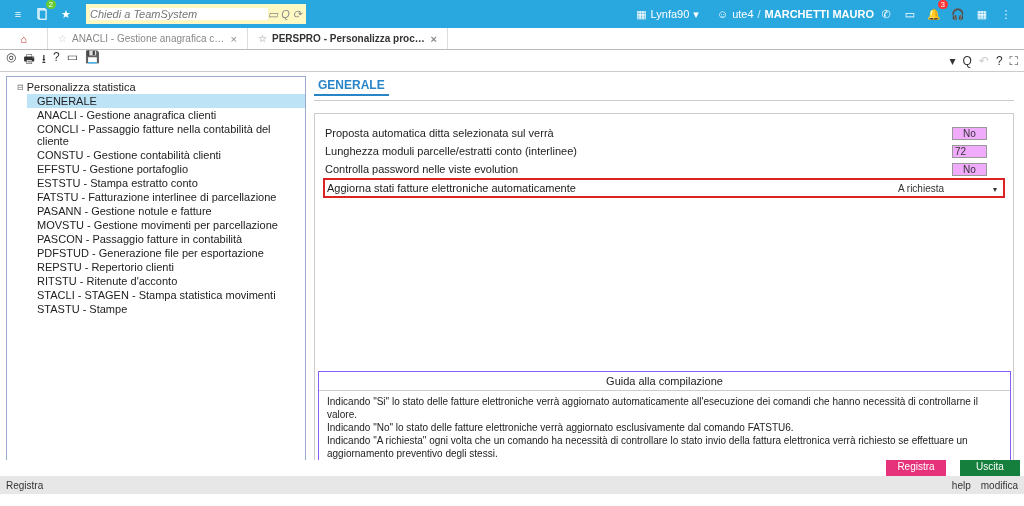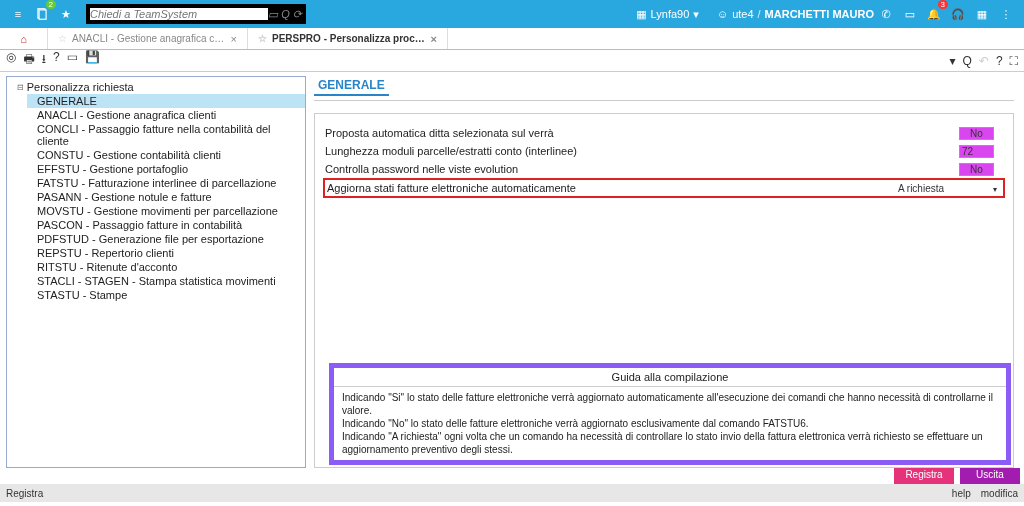--- a/index.html
+++ b/index.html
@@ -1,21 +1,21 @@
 <!DOCTYPE html>
 <html><head>
 <meta charset="utf-8">
 <style>
   * { box-sizing: border-box; margin: 0; padding: 0; font-family: Arial, Helvetica, sans-serif; }
   body { width: 1024px; height: 506px; overflow: hidden; background: #fff; font-size: 11px; color: #333; }
   
   .topbar { height: 28px; background: #29a7df; display: flex; align-items: center; color: #fff; padding: 0 6px; }
   .topbar .tb-icon { width: 24px; height: 24px; display: flex; align-items: center; justify-content: center; cursor: pointer; position: relative; }
   .topbar .badge { position: absolute; top: -2px; right: -2px; background: #f33; color: #fff; border-radius: 6px; font-size: 8px; padding: 0 3px; }
-  .search-wrap { margin-left: 8px; background: #000000; color: #666; height: 20px; width: 220px; display: flex; align-items: center; padding: 0 4px; font-style: italic; }
+  .search-wrap { margin-left: 8px; background: #fef9c3; color: #666; height: 20px; width: 220px; display: flex; align-items: center; padding: 0 4px; font-style: italic; }
   .search-wrap input { border: none; outline: none; width: 100%; font-style: italic; color: #888; font-size: 11px; }
   .search-icons { color: #888; display: flex; gap: 3px; }
   .topbar .spacer { flex: 1; }
   .user-info { display: flex; align-items: center; gap: 4px; }
   .user-info .sep { opacity: .8; }
   .user-info .bold { font-weight: bold; }
   
   .tabsrow { height: 22px; background: #fff; border-bottom: 1px solid #bbb; display: flex; align-items: stretch; }
   .tabsrow .home-icon { width: 48px; display: flex; align-items: center; justify-content: center; color: #c33; cursor: pointer; border-right: 1px solid #ddd; }
   .tab { display: flex; align-items: center; padding: 0 10px; gap: 5px; border-right: 1px solid #ddd; color: #888; cursor: pointer; max-width: 200px; }
@@ -36,33 +36,33 @@
   .tree-node .tri { font-size: 8px; color: #666; }
   .tree-node.sel { background: #bde3f7; }
   .tree-children { padding-left: 20px; }
   .content-panel { flex: 1; padding: 4px 10px 4px 6px; display: flex; flex-direction: column; }
   .section-header { color: #2a85c8; font-weight: bold; border-bottom: 2px solid #2a85c8; display: inline-block; padding: 2px 4px; margin-bottom: 4px; font-size: 12px; }
   .section-sep { height: 1px; background: #ccc; margin-bottom: 12px; }
   .form-area { flex: 1; border: 1px solid #ccc; padding: 10px 0 0 0; display: flex; flex-direction: column; }
   .form-rows { padding: 0 10px; }
   .form-row { display: flex; align-items: center; height: 18px; font-size: 11px; }
   .form-row .label { flex: 1; color: #222; }
-  .form-row .value-box { width: 35px; text-align: center; border: 1px solid #999; font-size: 10px; background: #d946ef; cursor: pointer; margin-right: 9px; }
+  .form-row .value-box { width: 35px; text-align: center; border: 1px solid #999; font-size: 10px; background: #f0abfc; cursor: pointer; margin-right: 16px; }
   .form-row .dropdown { width: 160px; text-align: center; font-size: 10px; position: relative; }
   .form-row.highlight { border: 2px solid #d22; margin: 0 -2px; padding: 3px 2px; height: 20px; }
   .dropdown .dd-arrow { position: absolute; right: 4px; top: 2px; font-size: 8px; color: #333; }
-  .guide-box { border: 5px solid #8b5cf6; margin: 6px 2px 2px 14px; }
+  .guide-box { border: 1px solid #8b5cf6; margin: 6px 2px 2px 3px; }
   .guide-title { border-bottom: 1px solid #ccc; text-align: center; padding: 3px 0; font-size: 11px; color: #222; }
   .guide-body { padding: 4px 8px; font-size: 10px; color: #222; line-height: 1.3; }
   
-  .footer { position: absolute; bottom: 4px; left: 0; right: 0; }
+  .footer { position: absolute; bottom: 12px; left: 0; right: 0; }
   .btnrow { height: 16px; background: #fff; display: flex; justify-content: flex-end; gap: 6px; padding-right: 4px; }
   .btn { width: 60px; text-align: center; font-size: 10px; color: #fff; cursor: pointer; line-height: 14px; }
   .btn.pink { background: #e6327a; }
-  .btn.blue { background: #a21caf; }
+  .btn.blue { background: #15803d; margin-left: 8px; }
   .statusbar { height: 18px; background: #e7e7e7; display: flex; align-items: center; justify-content: space-between; padding: 0 6px; font-size: 10px; color: #333; }
   .statusbar .right { display: flex; gap: 10px; }
 </style>
 </head>
 <body>
 
 <div class="topbar">
   <div class="tb-icon">≡</div>
   <div class="tb-icon">
     <svg width="14" height="14" viewBox="0 0 24 24" fill="none" stroke="#fff" stroke-width="2">
@@ -130,37 +130,40 @@
     <span class="icon-btn">⛶</span>
   </div>
 </div>
 
 <div class="main">
 
   <div class="tree-panel">
     <div class="tree-root">
       <div class="tree-node root">
         <span class="tri">⊟</span>
-        <span>Personalizza richiesta</span>
+        <span>Personalizza statistica</span>
       </div>
       <div class="tree-children">
         <div class="tree-node sel">
             <span>GENERALE</span>
           </div>
         <div class="tree-node">
             <span>ANACLI - Gestione anagrafica clienti</span>
           </div>
         <div class="tree-node">
             <span>CONCLI - Passaggio fatture nella contabilità del cliente</span>
           </div>
         <div class="tree-node">
             <span>CONSTU - Gestione contabilità clienti</span>
           </div>
         <div class="tree-node">
             <span>EFFSTU - Gestione portafoglio</span>
+          </div>
+        <div class="tree-node">
+            <span>ESTSTU - Stampa estratto conto</span>
           </div>
         <div class="tree-node">
             <span>FATSTU - Fatturazione interlinee di parcellazione</span>
           </div>
         <div class="tree-node">
             <span>PASANN - Gestione notule e fatture</span>
           </div>
         <div class="tree-node">
             <span>MOVSTU - Gestione movimenti per parcellazione</span>
           </div>

